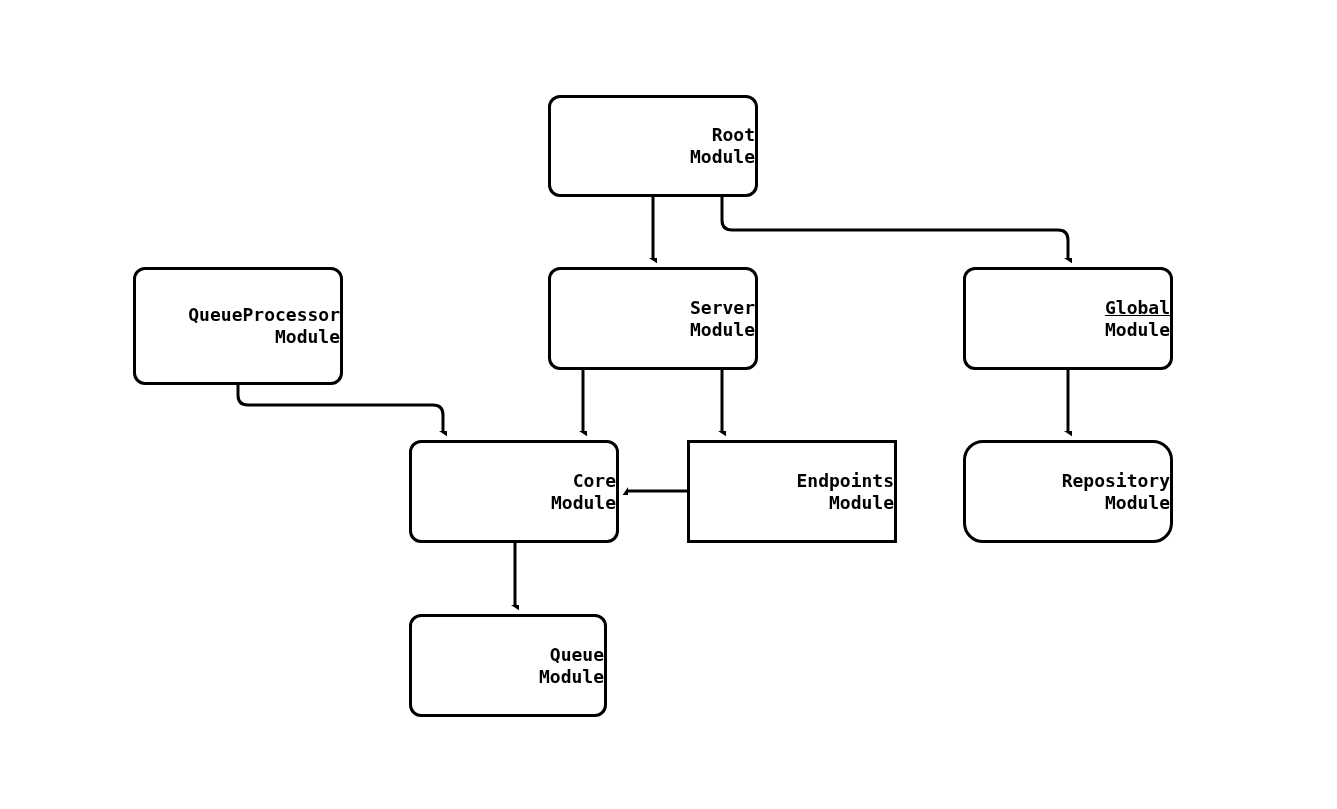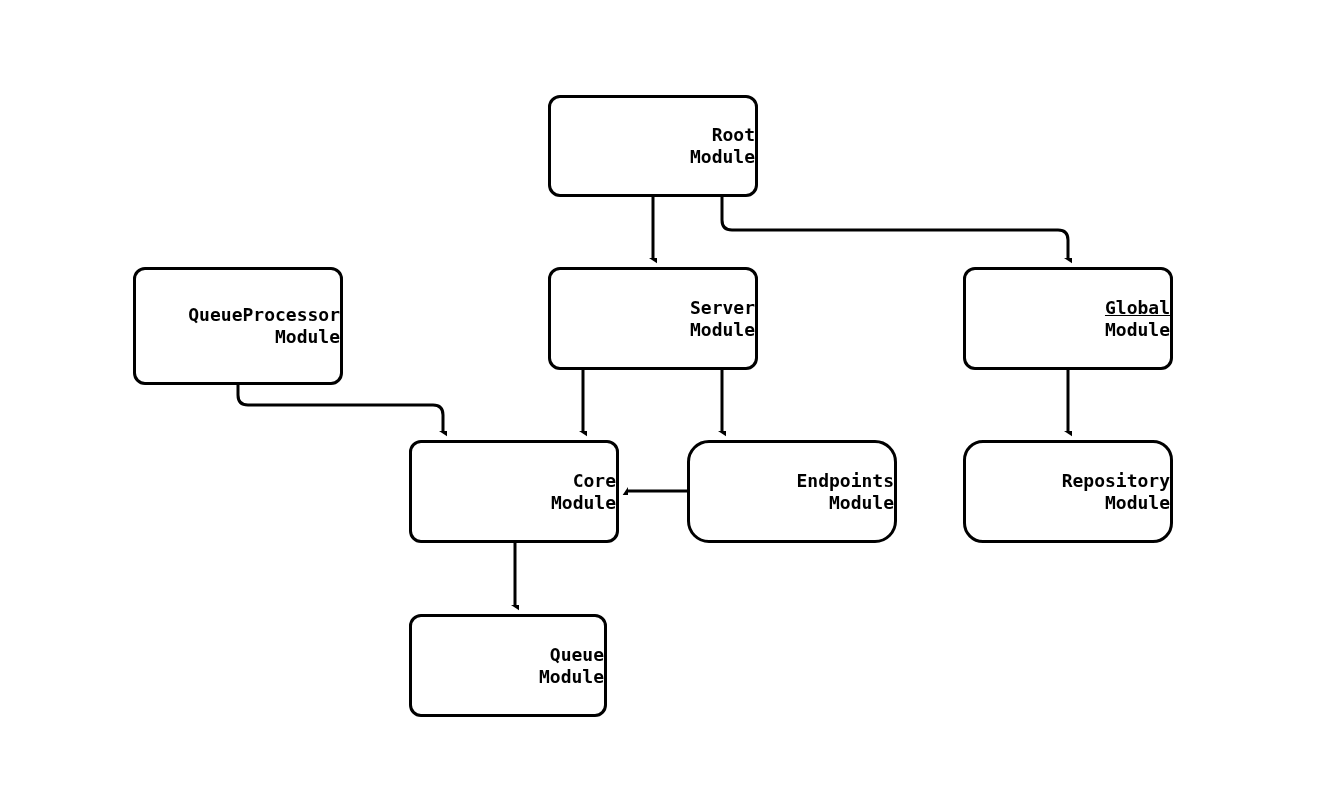--- a/index.html
+++ b/index.html
@@ -90,21 +90,21 @@
         <div class="node-line" style="color: rgb(0, 0, 0);">Module</div>
       </div>
       <div class="node" style="left: 963px; top: 267px; width: 210px; height: 103px; border-width: 3px; border-color: rgb(0, 0, 0); border-radius: 12px;">
         <div class="node-line" style="color: rgb(0, 0, 0); text-decoration: underline;">Global</div>
         <div class="node-line" style="color: rgb(0, 0, 0);">Module</div>
       </div>
       <div class="node" style="left: 409px; top: 440px; width: 210px; height: 103px; border-width: 3px; border-color: rgb(0, 0, 0); border-radius: 12px;">
         <div class="node-line" style="color: rgb(0, 0, 0);">Core</div>
         <div class="node-line" style="color: rgb(0, 0, 0);">Module</div>
       </div>
-      <div class="node" style="left: 687px; top: 440px; width: 210px; height: 103px; border-width: 3px; border-color: rgb(0, 0, 0); border-radius: 22px;">
+      <div class="node" style="left: 687px; top: 440px; width: 210px; height: 103px; border-width: 3px; border-color: rgb(0, 0, 0); border-radius: 0;">
         <div class="node-line" style="color: rgb(0, 0, 0);">Endpoints</div>
         <div class="node-line" style="color: rgb(0, 0, 0);">Module</div>
       </div>
       <div class="node" style="left: 963px; top: 440px; width: 210px; height: 103px; border-width: 3px; border-color: rgb(0, 0, 0); border-radius: 20px;">
         <div class="node-line" style="color: rgb(0, 0, 0);">Repository</div>
         <div class="node-line" style="color: rgb(0, 0, 0);">Module</div>
       </div>
       <div class="node" style="left: 409px; top: 614px; width: 198px; height: 103px; border-width: 3px; border-color: rgb(0, 0, 0); border-radius: 12px;">
         <div class="node-line" style="color: rgb(0, 0, 0);">Queue</div>
         <div class="node-line" style="color: rgb(0, 0, 0);">Module</div>

